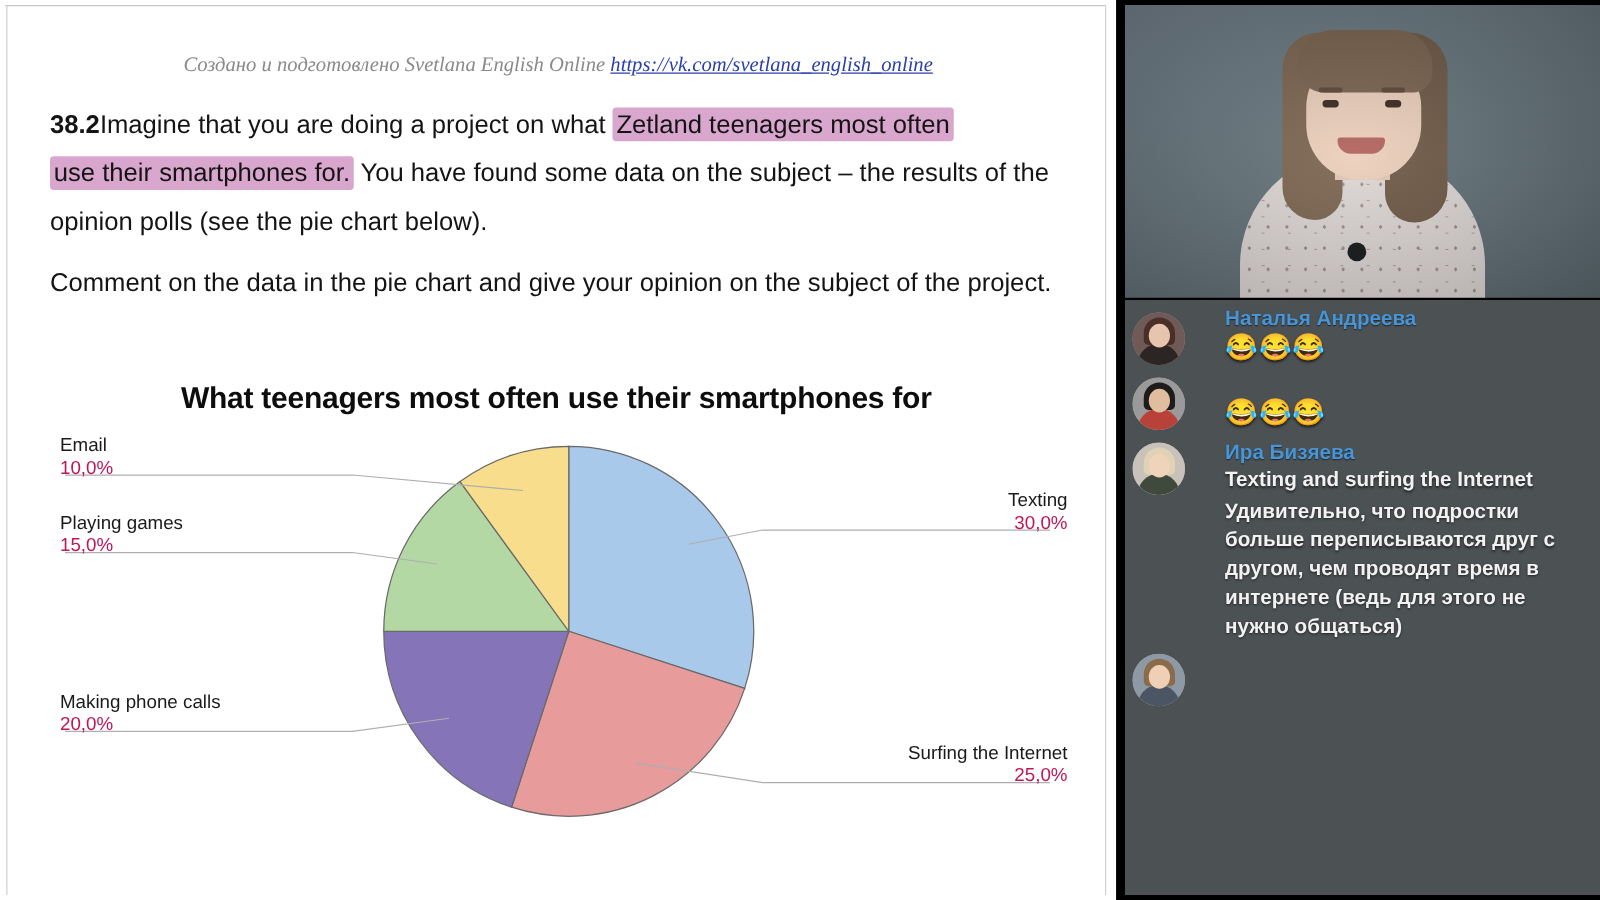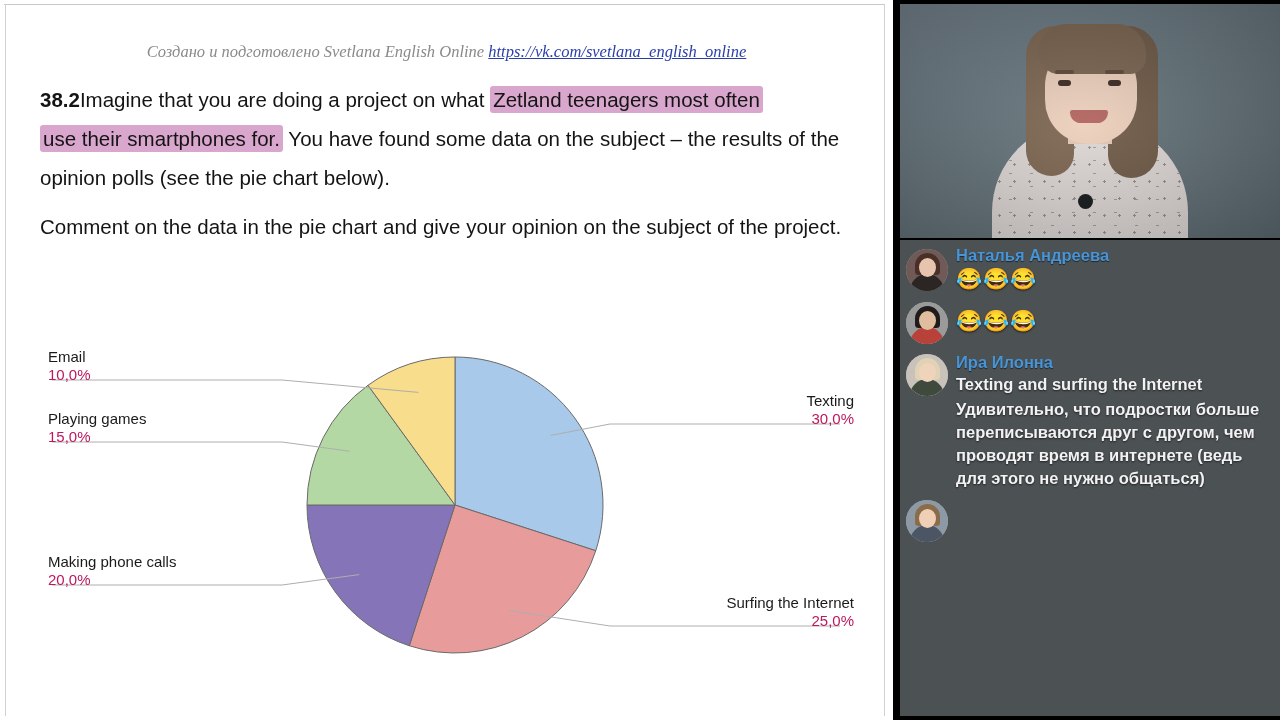--- a/index.html
+++ b/index.html
@@ -248,22 +248,23 @@
     position: absolute;
     left: 7px; top: 240px;
     width: 380px;
     height: 476px;
     background: #4c5154;
     overflow: hidden;
   }
   .msg {
     position: relative;
     display: flex;
-    align-items: center;
+    align-items: flex-end;
     padding: 4px 8px 2px 6px;
+    gap: 24px;
   }
   .avatar {
     flex: 0 0 auto;
     width: 42px; height: 42px;
     border-radius: 50%;
     margin-right: 8px;
     margin-top: 4px;
     overflow: hidden;
     position: relative;
     background: #8d8d8d;
@@ -311,20 +312,21 @@
       <span>Создано и подготовлено Svetlana English Online</span>
       <a href="#">https://vk.com/svetlana_english_online</a>
     </div>
 
     <div class="task">
       <p><b>38.2</b><span>Imagine that you are doing a project on what </span><span class="hl">Zetland teenagers most often</span><br><span class="hl">use their smartphones for.</span><span> You have found some data on the subject – the results of the opinion polls (see the pie chart below).</span></p>
       <p>Comment on the data in the pie chart and give your opinion on the subject of the project.</p>
     </div>
 
     <div id="chart">
+      <div id="chart-title">What teenagers most often use their smartphones for</div>
 
       <svg id="pie-svg" width="870" height="400" viewBox="0 0 870 400">
         <g id="pie-slices">
             <path d="M 445 205 L 445.00 57.00 A 148 148 0 0 1 585.76 250.73 Z" fill="#a8c9ea" stroke="#6a6a6a" stroke-width="1"></path>
             <path d="M 445 205 L 585.76 250.73 A 148 148 0 0 1 399.27 345.76 Z" fill="#e89b9b" stroke="#6a6a6a" stroke-width="1"></path>
             <path d="M 445 205 L 399.27 345.76 A 148 148 0 0 1 297.00 205.00 Z" fill="#8574b8" stroke="#6a6a6a" stroke-width="1"></path>
             <path d="M 445 205 L 297.00 205.00 A 148 148 0 0 1 358.01 85.27 Z" fill="#b3d8a4" stroke="#6a6a6a" stroke-width="1"></path>
             <path d="M 445 205 L 358.01 85.27 A 148 148 0 0 1 445.00 57.00 Z" fill="#f7dd8c" stroke="#6a6a6a" stroke-width="1"></path>
           </g>
         <g id="pie-leaders" stroke="#aeaeae" stroke-width="1" fill="none">
@@ -411,21 +413,21 @@
           </div>
         </div>
         <div class="msg">
           <div class="avatar">
             <i class="av-bg" style="background:#c9c2bb"></i>
             <i class="av-body" style="background:#3f4a3c"></i>
             <i class="av-hair" style="background:#e0d2b4"></i>
             <i class="av-head" style="background:#f0d3bb"></i>
           </div>
           <div class="msg-main">
-            <div class="msg-name" style="color: rgb(71, 149, 214);">Ира Илонна</div>
+            <div class="msg-name" style="color: rgb(71, 149, 214);">Ира Бизяева</div>
             <div class="msg-text">Texting and surfing the Internet</div>
           </div>
         </div>
         <div class="msg cont">
           <div class="avatar"></div>
           <div class="msg-main">
             <div class="msg-text">Удивительно, что подростки больше переписываются друг с другом, чем проводят время в интернете (ведь для этого не нужно общаться)</div>
           </div>
         </div>
         <div class="msg">

